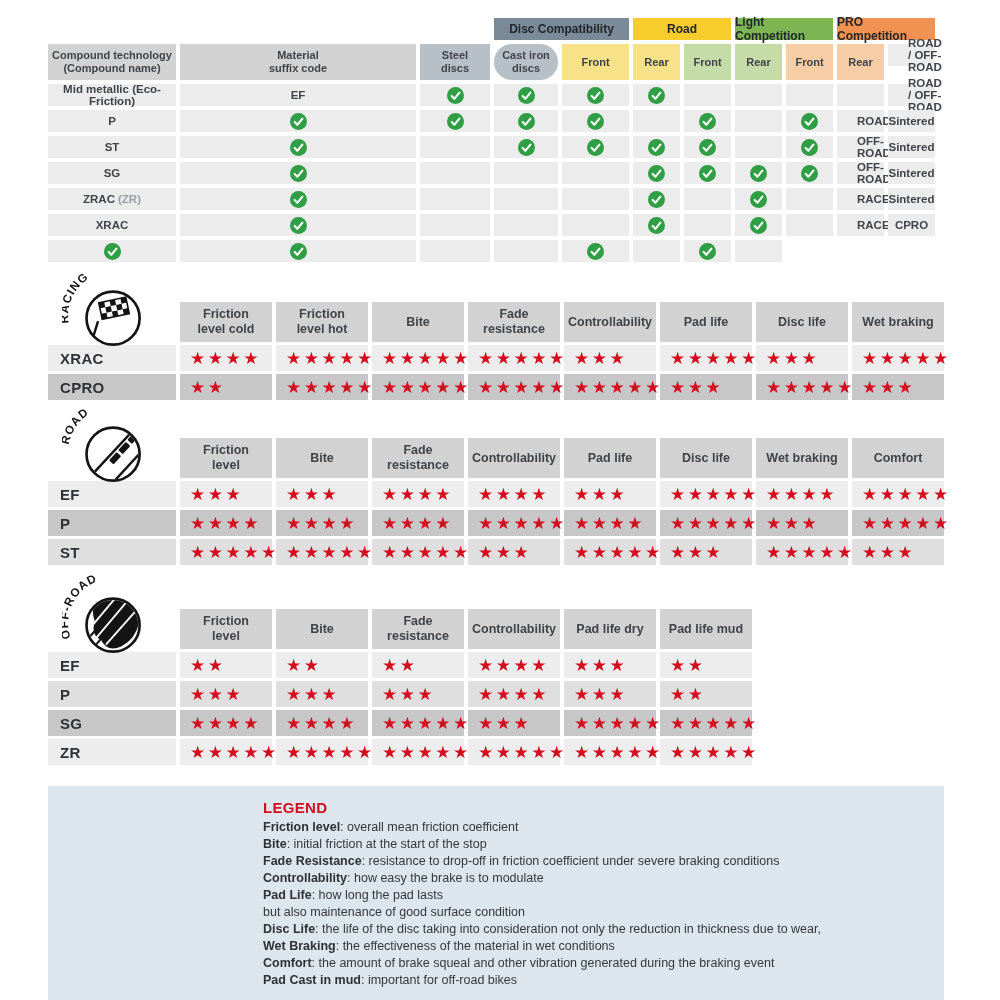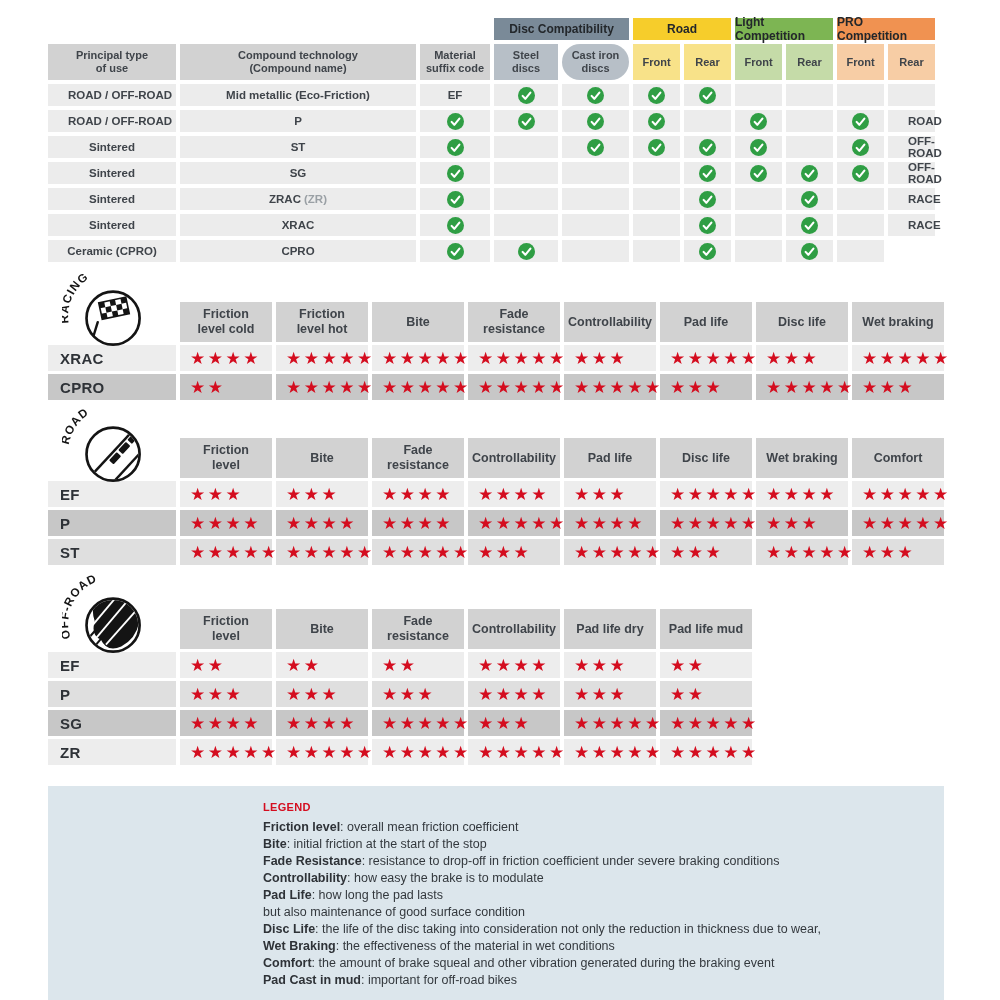--- a/index.html
+++ b/index.html
@@ -34,37 +34,35 @@
           font-size:15px;font-weight:bold;color:#2e3237;letter-spacing:.3px}
   .stars{height:26px;display:flex;align-items:center;padding-left:10px;box-sizing:border-box;
          font-size:17px;letter-spacing:2.5px;line-height:1;color:var(--star_red)}
   .shade-light{background:var(--row_light)}
   .shade-medium{background:var(--row_medium)}
   .shade-dark{background:var(--row_dark)}
 
   
   .legend{margin-top:21px;width:896px;box-sizing:border-box;background:var(--legend_bg);
           padding:13px 30px 12px 215px;color:#33383d;font-size:12.5px;line-height:17px}
-  .legend-title{font-weight:bold;font-size:11px;color:var(--star_red);margin-bottom:3px;letter-spacing:.3px}
+  .legend-title{font-weight:bold;font-size:15px;color:var(--star_red);margin-bottom:3px;letter-spacing:.3px}
   .legend b{color:#2e3237}
 </style>
 </head>
 <body>
 
 <div class="page">
 
   <div class="compat">
     <div class="spacer"></div>
     <div class="band" style="grid-column: 4 / span 2; background: rgb(122, 138, 152);">Disc Compatibility</div>
     <div class="band" style="grid-column: 6 / span 2; background: rgb(246, 205, 43);">Road</div>
     <div class="band" style="grid-column: 8 / span 2; background: rgb(125, 181, 83);">Light Competition</div>
     <div class="band" style="grid-column: 10 / span 2; background: rgb(240, 146, 81);">PRO Competition</div>
 
-    <div class="th">Principal type
-of use</div>
     <div class="th">Compound technology
 (Compound name)</div>
     <div class="th">Material
 suffix code</div>
     <div class="th sub" style="background: rgb(183, 191, 199);">Steel
 discs</div>
     <div class="th sub" style="background: rgb(183, 191, 199); border-radius: 18px;">Cast iron
 discs</div>
     <div class="th sub" style="background: rgb(248, 226, 137);">Front</div>
     <div class="th sub" style="background: rgb(248, 226, 137);">Rear</div>
@@ -280,21 +278,20 @@
       </div>
       <div class="cell center"></div>
       <div class="cell center">
         <svg width="17" height="17" viewBox="0 0 17 17">
   <circle cx="8.5" cy="8.5" r="8.5" fill="#2f9e44"></circle>
   <path d="M4.6 8.9l2.7 2.9 5.1-6.2" stroke="#fff" stroke-width="2.1" fill="none" stroke-linecap="round" stroke-linejoin="round"></path>
         </svg>
       </div>
       <div class="cell center"></div>
       <div class="cell use">RACE</div>
-      <div class="cell center">Ceramic (CPRO)</div>
       <div class="cell center">
         <span>CPRO</span>
       </div>
       <div class="cell center">
         <svg width="17" height="17" viewBox="0 0 17 17">
   <circle cx="8.5" cy="8.5" r="8.5" fill="#2f9e44"></circle>
   <path d="M4.6 8.9l2.7 2.9 5.1-6.2" stroke="#fff" stroke-width="2.1" fill="none" stroke-linecap="round" stroke-linejoin="round"></path>
         </svg>
       </div>
       <div class="cell center">

